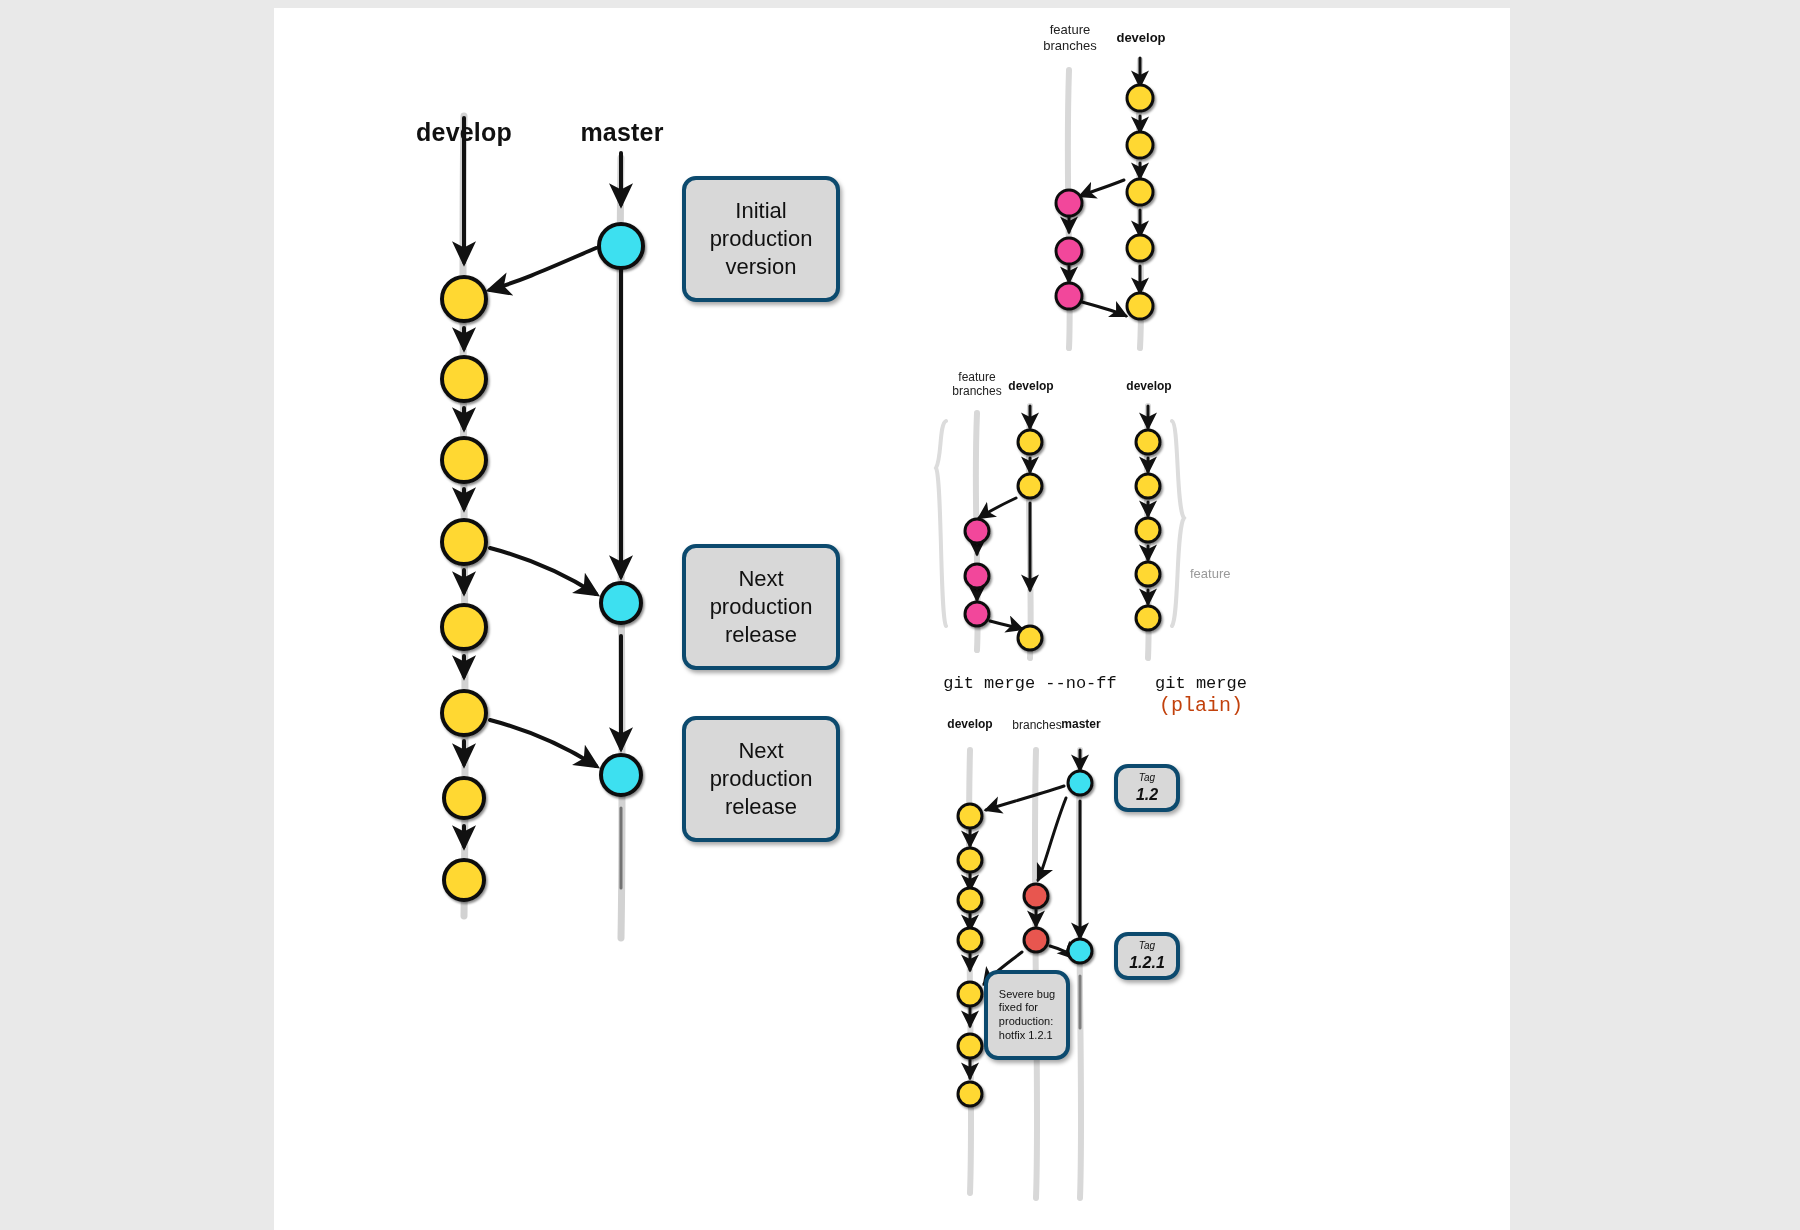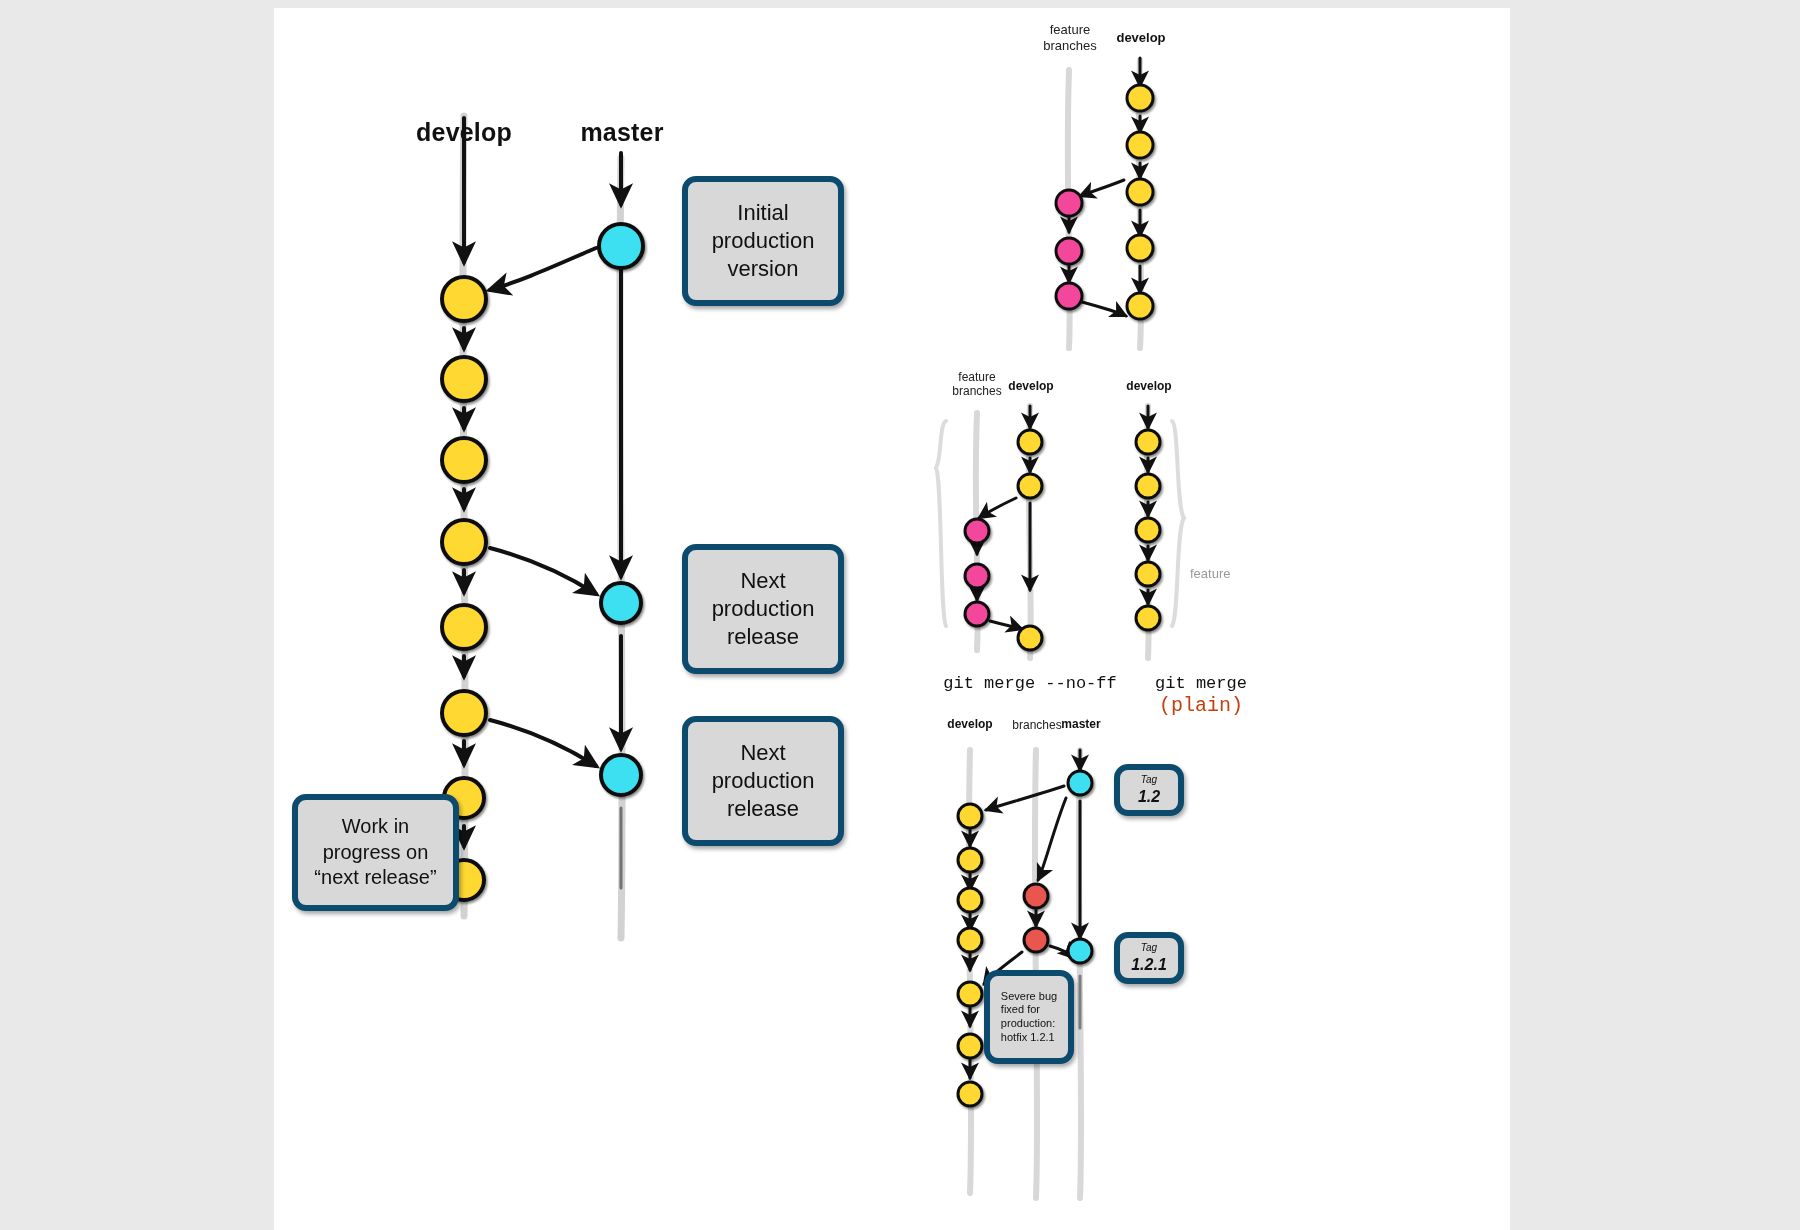--- a/index.html
+++ b/index.html
@@ -66,21 +66,21 @@
     color: #c2410c;
   }
   .feature-brace-label {
     font-size: 13px;
     color: #9a9a9a;
   }
   
   .callout {
     position: absolute;
     background: #d8d8d8;
-    border: 6px solid #0c4a6e;
+    border: 4px solid #0c4a6e;
     border-radius: 14px;
     box-shadow: 2px 3px 4px rgba(0,0,0,0.35);
     display: flex;
     align-items: center;
     justify-content: center;
     text-align: center;
     color: #111;
     line-height: 1.28;
   }
   .callout.big { font-size: 22px; }
@@ -290,25 +290,20 @@
     <div class="callout big" style="left:408px; top:536px; width:150px; height:118px;">
       <div class="inner" style="white-space:pre-line;">Next
 production
 release</div>
     </div>
     <div class="callout big" style="left:408px; top:708px; width:150px; height:118px;">
       <div class="inner" style="white-space:pre-line;">Next
 production
 release</div>
     </div>
-    <div class="callout big" style="left:18px; top:786px; width:155px; height:105px; font-size:20px;">
-      <div class="inner" style="white-space:pre-line;">Work in
-progress on
-“next release”</div>
-    </div>
 
     <div class="lbl branch-title-sm-light" style="left:748px; top:14px; width:96px; white-space:pre-line; line-height:1.2;">feature
 branches</div>
     <div class="lbl branch-title-sm" style="left:822px; top:22px; width:90px;">develop</div>
 
     <div class="lbl branch-title-sm-light" style="left:655px; top:362px; width:96px; white-space:pre-line; line-height:1.2; font-size:12px;">feature
 branches</div>
     <div class="lbl branch-title-sm" style="left:714px; top:371px; width:86px; font-size:12px;">develop</div>
     <div class="lbl mono" style="left:640px; top:666px; width:232px;">git merge --no-ff</div>
 

